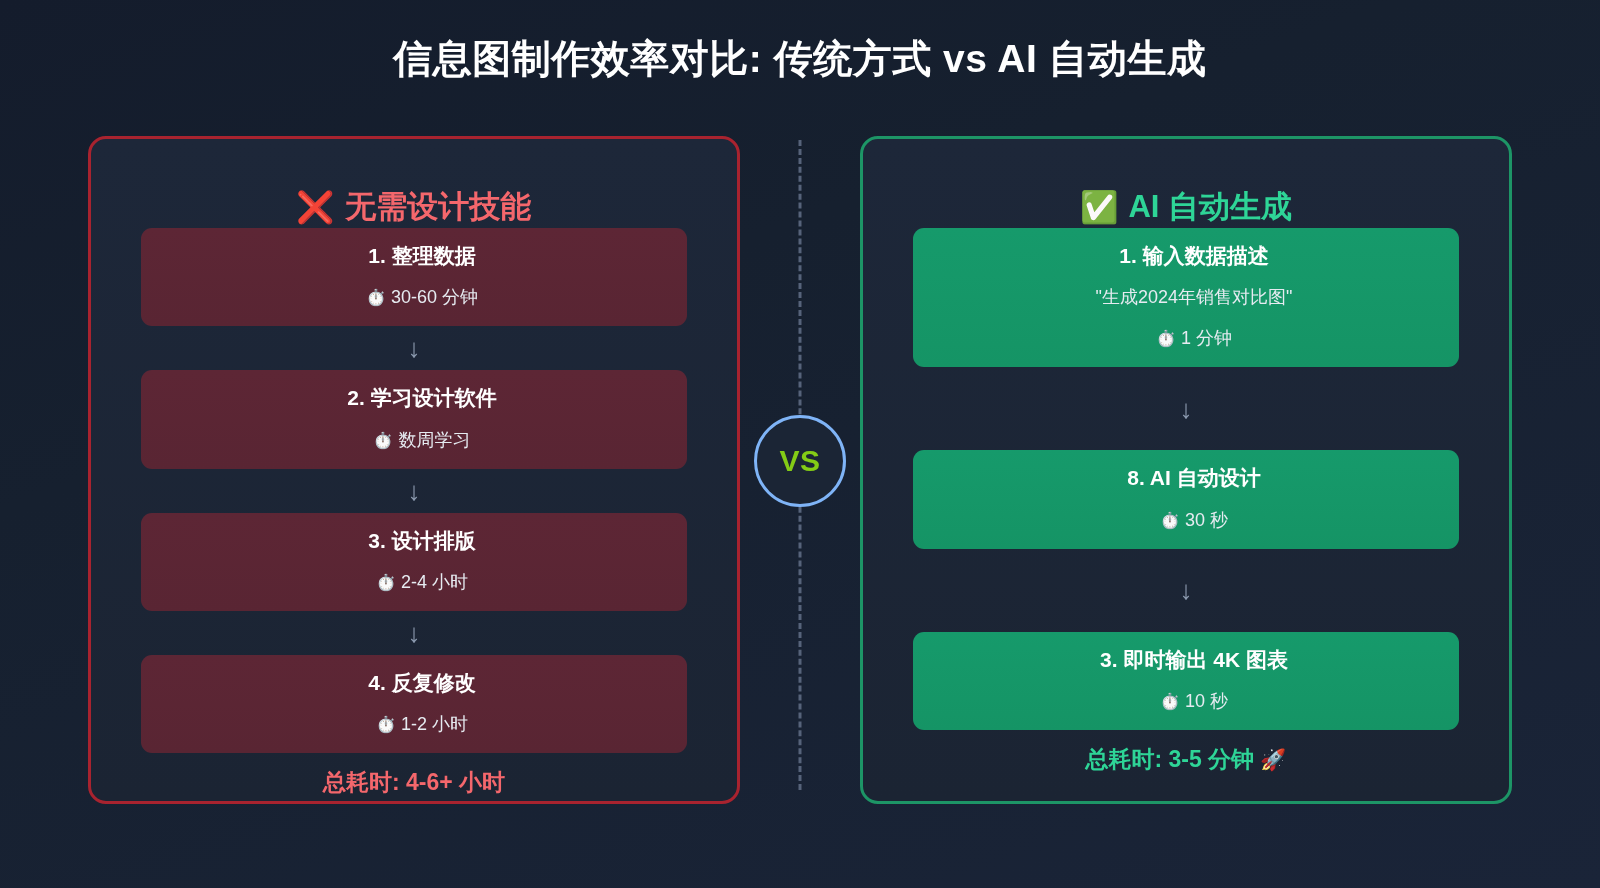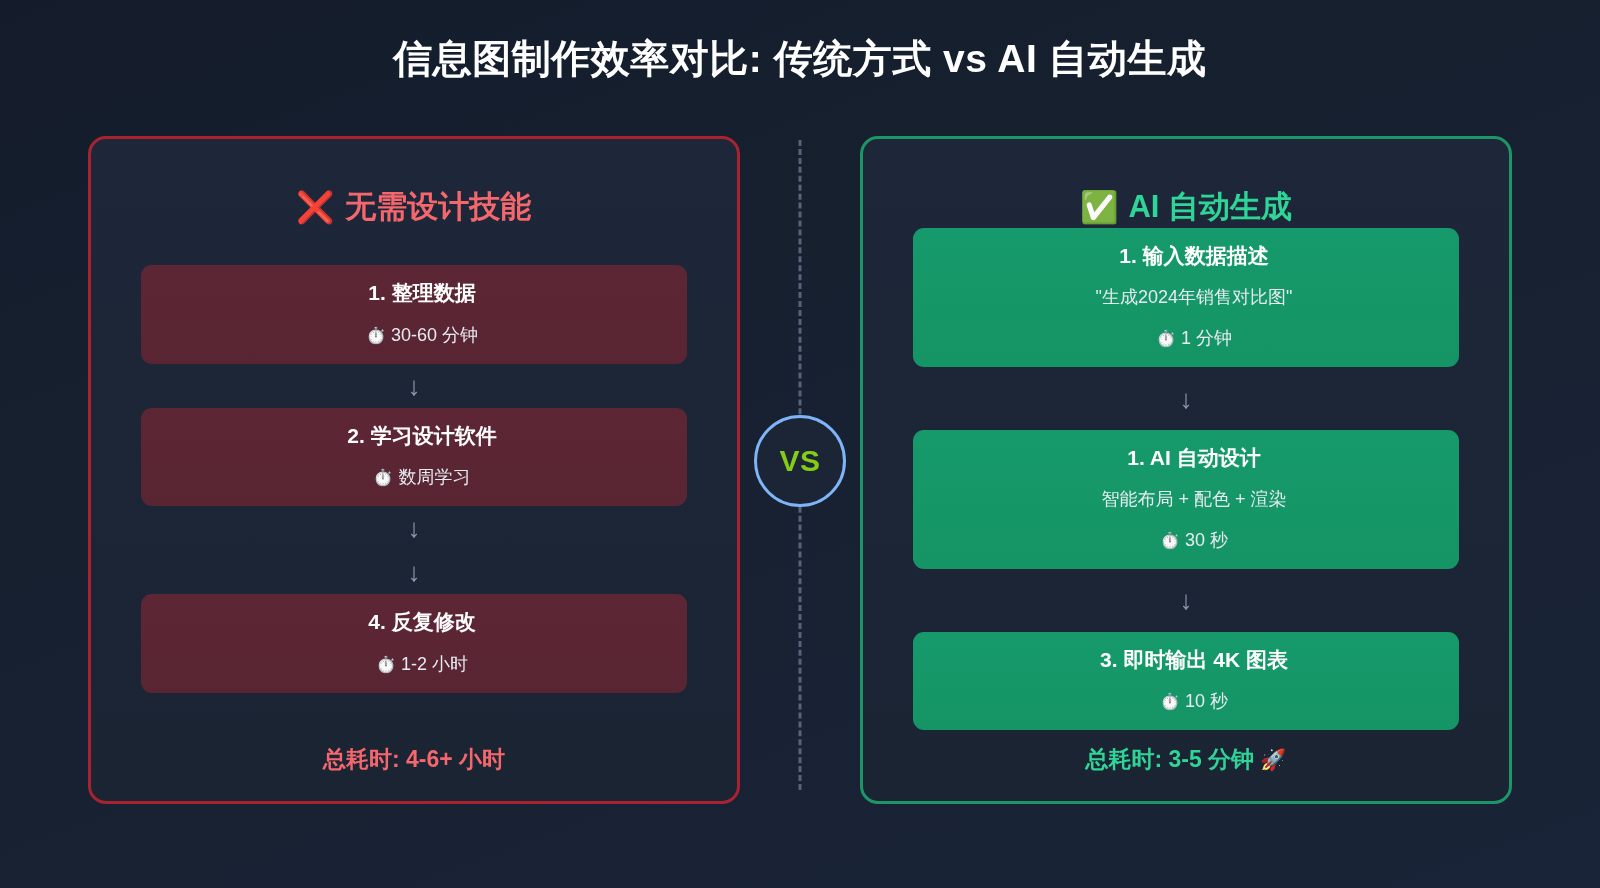--- a/index.html
+++ b/index.html
@@ -211,20 +211,27 @@
         <div class="card card-red">
           <div class="card-title">2. 学习设计软件</div>
           <div class="card-sub">
             <span class="clock">⏱️</span>
             <span>数周学习</span>
           </div>
         </div>
 
         <div class="arrow">↓</div>
 
+        <div class="card card-red">
+          <div class="card-title">3. 设计排版</div>
+          <div class="card-sub">
+            <span class="clock">⏱️</span>
+            <span>2-4 小时</span>
+          </div>
+        </div>
 
         <div class="arrow">↓</div>
 
         <div class="card card-red">
           <div class="card-title">4. 反复修改</div>
           <div class="card-sub">
             <span class="clock">⏱️</span>
             <span>1-2 小时</span>
           </div>
         </div>
@@ -252,22 +259,21 @@
           <div class="card-sub">"生成2024年销售对比图"</div>
           <div class="card-sub">
             <span class="clock">⏱️</span>
             <span>1 分钟</span>
           </div>
         </div>
 
         <div class="arrow arrow-right">↓</div>
 
         <div class="card card-green">
-          <div class="card-title">1. AI 自动设计</div>
-          <div class="card-sub">智能布局 + 配色 + 渲染</div>
+          <div class="card-title">8. AI 自动设计</div>
           <div class="card-sub">
             <span class="clock">⏱️</span>
             <span>30 秒</span>
           </div>
         </div>
 
         <div class="arrow arrow-right">↓</div>
 
         <div class="card card-green">
           <div class="card-title">3. 即时输出 4K 图表</div>

